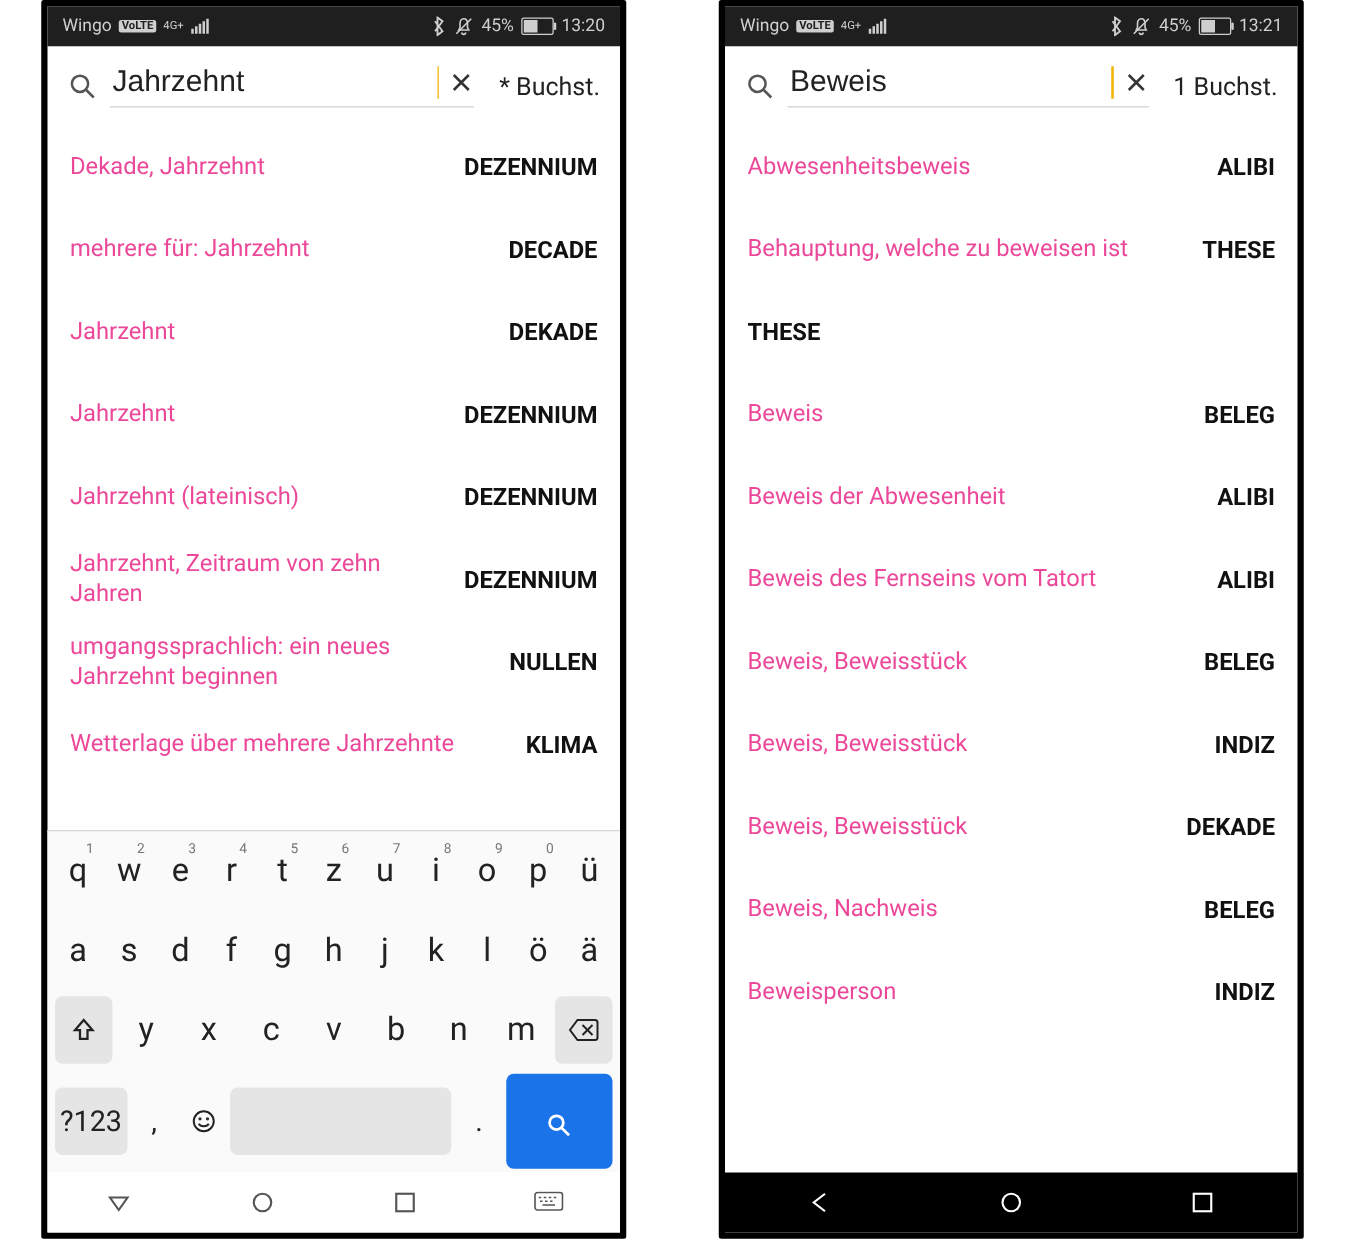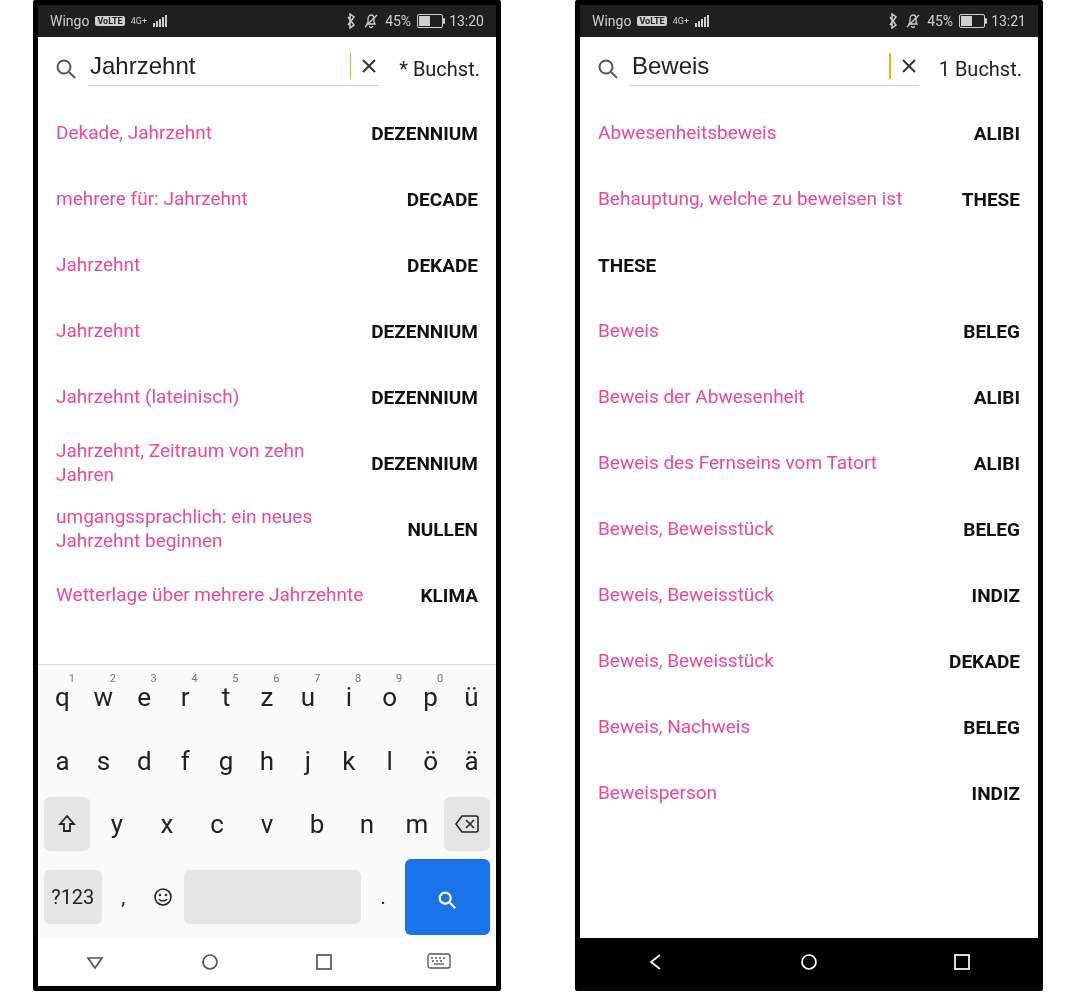--- a/index.html
+++ b/index.html
@@ -39,21 +39,21 @@
   .row .clue{font-size:19px;color:#ec4899;line-height:24px;padding-right:12px;}
   .row .answer{font-size:19px;font-weight:700;color:#111;white-space:nowrap;}
   
   .kbd{background:#fafafa;border-top:1px solid #d8d8d8;height:273px;display:flex;flex-direction:column;}
   .krow{display:flex;justify-content:space-between;align-items:center;padding:0 4px;flex:1;}
   .key{flex:1;margin:3px 2px;height:54px;display:flex;align-items:center;justify-content:center;font-size:26px;color:#222;position:relative;border-radius:6px;}
   .key .sup{position:absolute;top:2px;right:6px;font-size:11px;color:#777;}
   .key.special{background:#e5e5e5;}
   .key.space{flex:4;background:#e5e5e5;}
   .key.search{background:#1a73e8;color:#fff;}
-  .krow.bottom .key{font-size:20px;}
+  .krow.bottom .key{font-size:23px;}
   
   .navA{height:48px;background:#fff;display:flex;align-items:center;justify-content:space-around;}
   .navA .nk{width:30px;height:30px;color:#555;display:flex;align-items:center;justify-content:center;}
   .navB{height:48px;background:#000;display:flex;align-items:center;justify-content:space-around;}
   .navB .nk{width:30px;height:30px;color:#fff;display:flex;align-items:center;justify-content:center;}
   svg{display:block;}
 </style>
 </head>
 <body>
 

